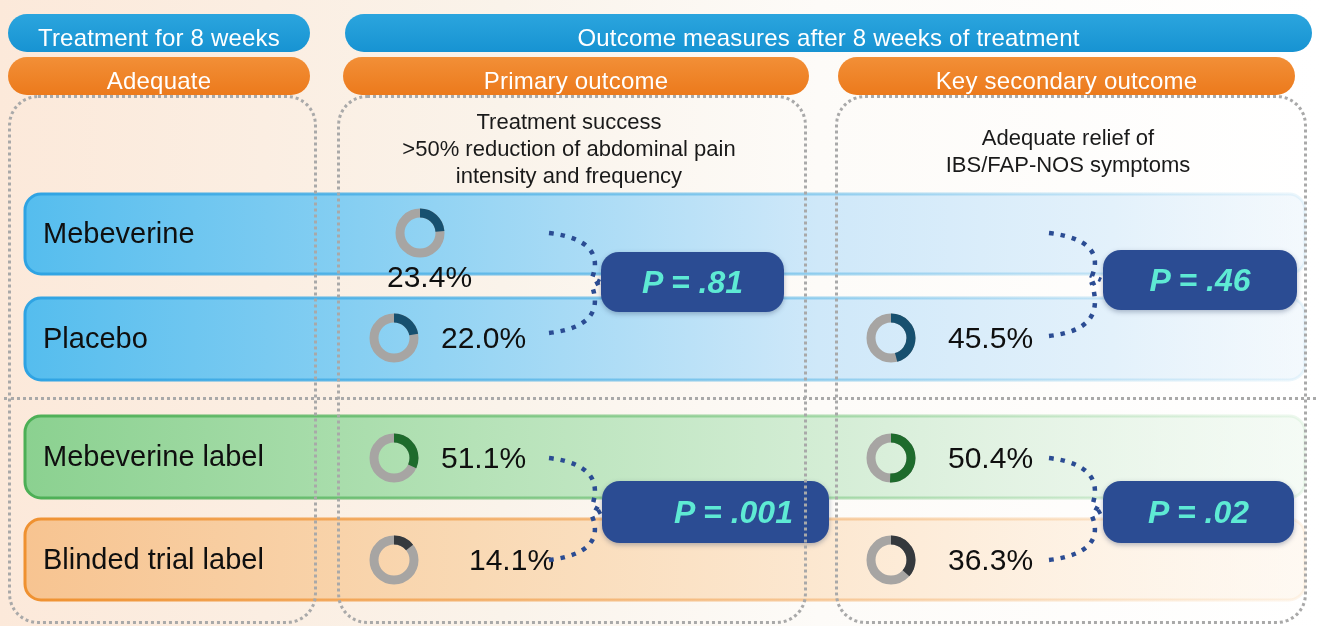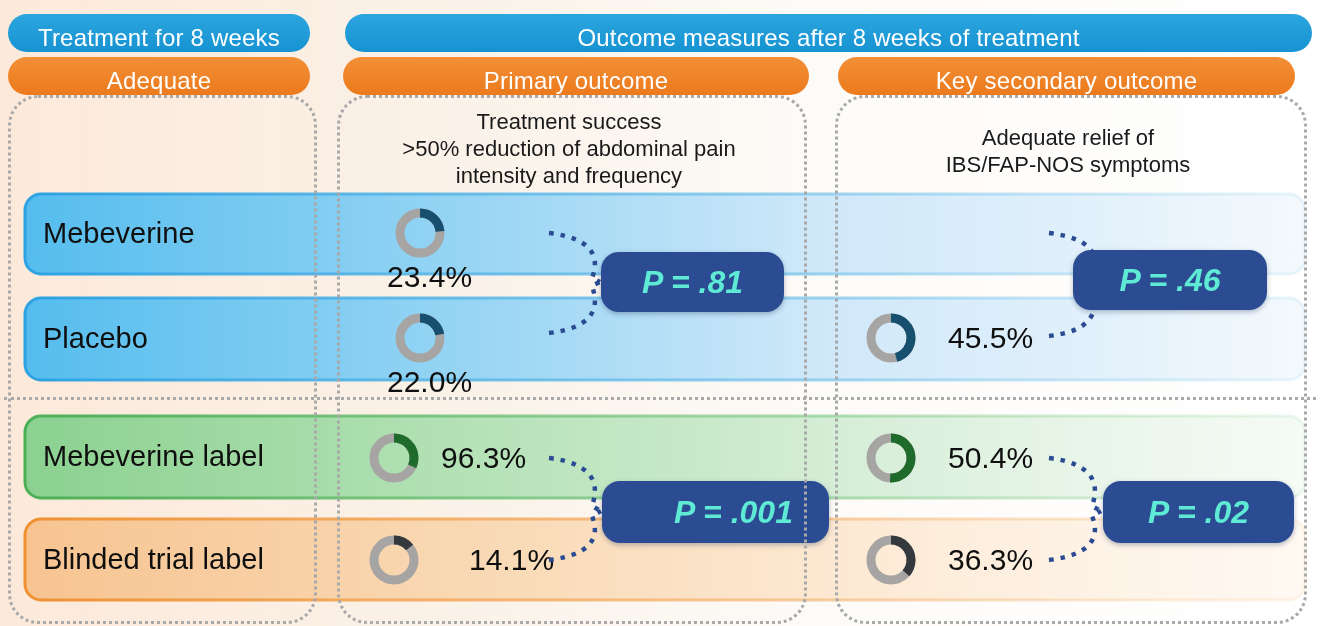--- a/index.html
+++ b/index.html
@@ -31,28 +31,28 @@
   #desc-secondary{left:845px;width:446px;top:124px;}
   
   .row-label{position:absolute;left:43px;z-index:2;font-size:29px;color:#0f0f0f;}
   #row-label-0{top:217px;} #row-label-1{top:322px;} #row-label-2{top:440px;} #row-label-3{top:543px;}
   
   .cell{position:absolute;z-index:2;display:flex;align-items:center;}
   .cell .donut{width:54px;height:54px;flex:0 0 54px;}
   .cell .pct{font-size:30px;color:#0f0f0f;}
   .cell.mid{left:367px;} .cell.mid .pct{margin-left:20px;}
   .cell.right{left:864px;} .cell.right .pct{margin-left:30px;}
-  #cell-p0{top:206px;flex-direction:column;} #cell-p1{top:311px;flex-direction:column;} #cell-p2{top:431px;} #cell-p3{top:533px;gap:28px;}
+  #cell-p0{top:206px;flex-direction:column;} #cell-p1{top:311px;} #cell-p2{top:431px;} #cell-p3{top:533px;gap:28px;}
   #cell-s0{top:206px;} #cell-s1{top:311px;} #cell-s2{top:431px;} #cell-s3{top:533px;}
   
   .badge{position:absolute;z-index:4;background:#2b4c93;border-radius:18px;color:#5eead4;
          font-weight:bold;font-style:italic;font-size:32px;display:flex;align-items:center;justify-content:center;
          box-shadow:0 2px 5px rgba(40,60,100,.35);}
   #badge-p1{left:601px;top:252px;width:183px;height:60px;}
-  #badge-s1{left:1073px;top:250px;width:194px;height:60px;}
+  #badge-s1{left:1103px;top:250px;width:194px;height:60px;}
   #badge-p2{left:602px;top:481px;width:191px;height:62px;padding-left:36px;}
   #badge-s2{left:1103px;top:481px;width:191px;height:62px;}
   svg{display:block;}
 </style>
 </head>
 <body>
 
 <div class="canvas">
 
   <svg class="layer" width="1320" height="626" viewBox="0 0 1320 626" style="z-index:1;">
@@ -146,21 +146,21 @@
         <circle cx="27" cy="27" r="20" fill="none" stroke="#a7a5a3" stroke-width="9"></circle>
         <circle cx="27" cy="27" r="20" fill="none" stroke="#17506f" stroke-width="9" stroke-dasharray="27.65 125.66" transform="rotate(-90 27 27)"></circle>
       </svg>
     <span class="pct">22.0%</span>
   </div>
   <div class="cell mid" id="cell-p2">
     <svg class="donut" viewBox="0 0 54 54">
         <circle cx="27" cy="27" r="20" fill="none" stroke="#a7a5a3" stroke-width="9"></circle>
         <circle cx="27" cy="27" r="20" fill="none" stroke="#1e6b2c" stroke-width="9" stroke-dasharray="39.71 125.66" transform="rotate(-90 27 27)"></circle>
       </svg>
-    <span class="pct">96.3%</span>
+    <span class="pct">51.1%</span>
   </div>
   <div class="cell mid" id="cell-p3">
     <svg class="donut" viewBox="0 0 54 54">
         <circle cx="27" cy="27" r="20" fill="none" stroke="#a7a5a3" stroke-width="9"></circle>
         <circle cx="27" cy="27" r="20" fill="none" stroke="#35393d" stroke-width="9" stroke-dasharray="17.72 125.66" transform="rotate(-90 27 27)"></circle>
       </svg>
     <span class="pct">14.1%</span>
   </div>
 
   <div class="cell right" id="cell-s1">

